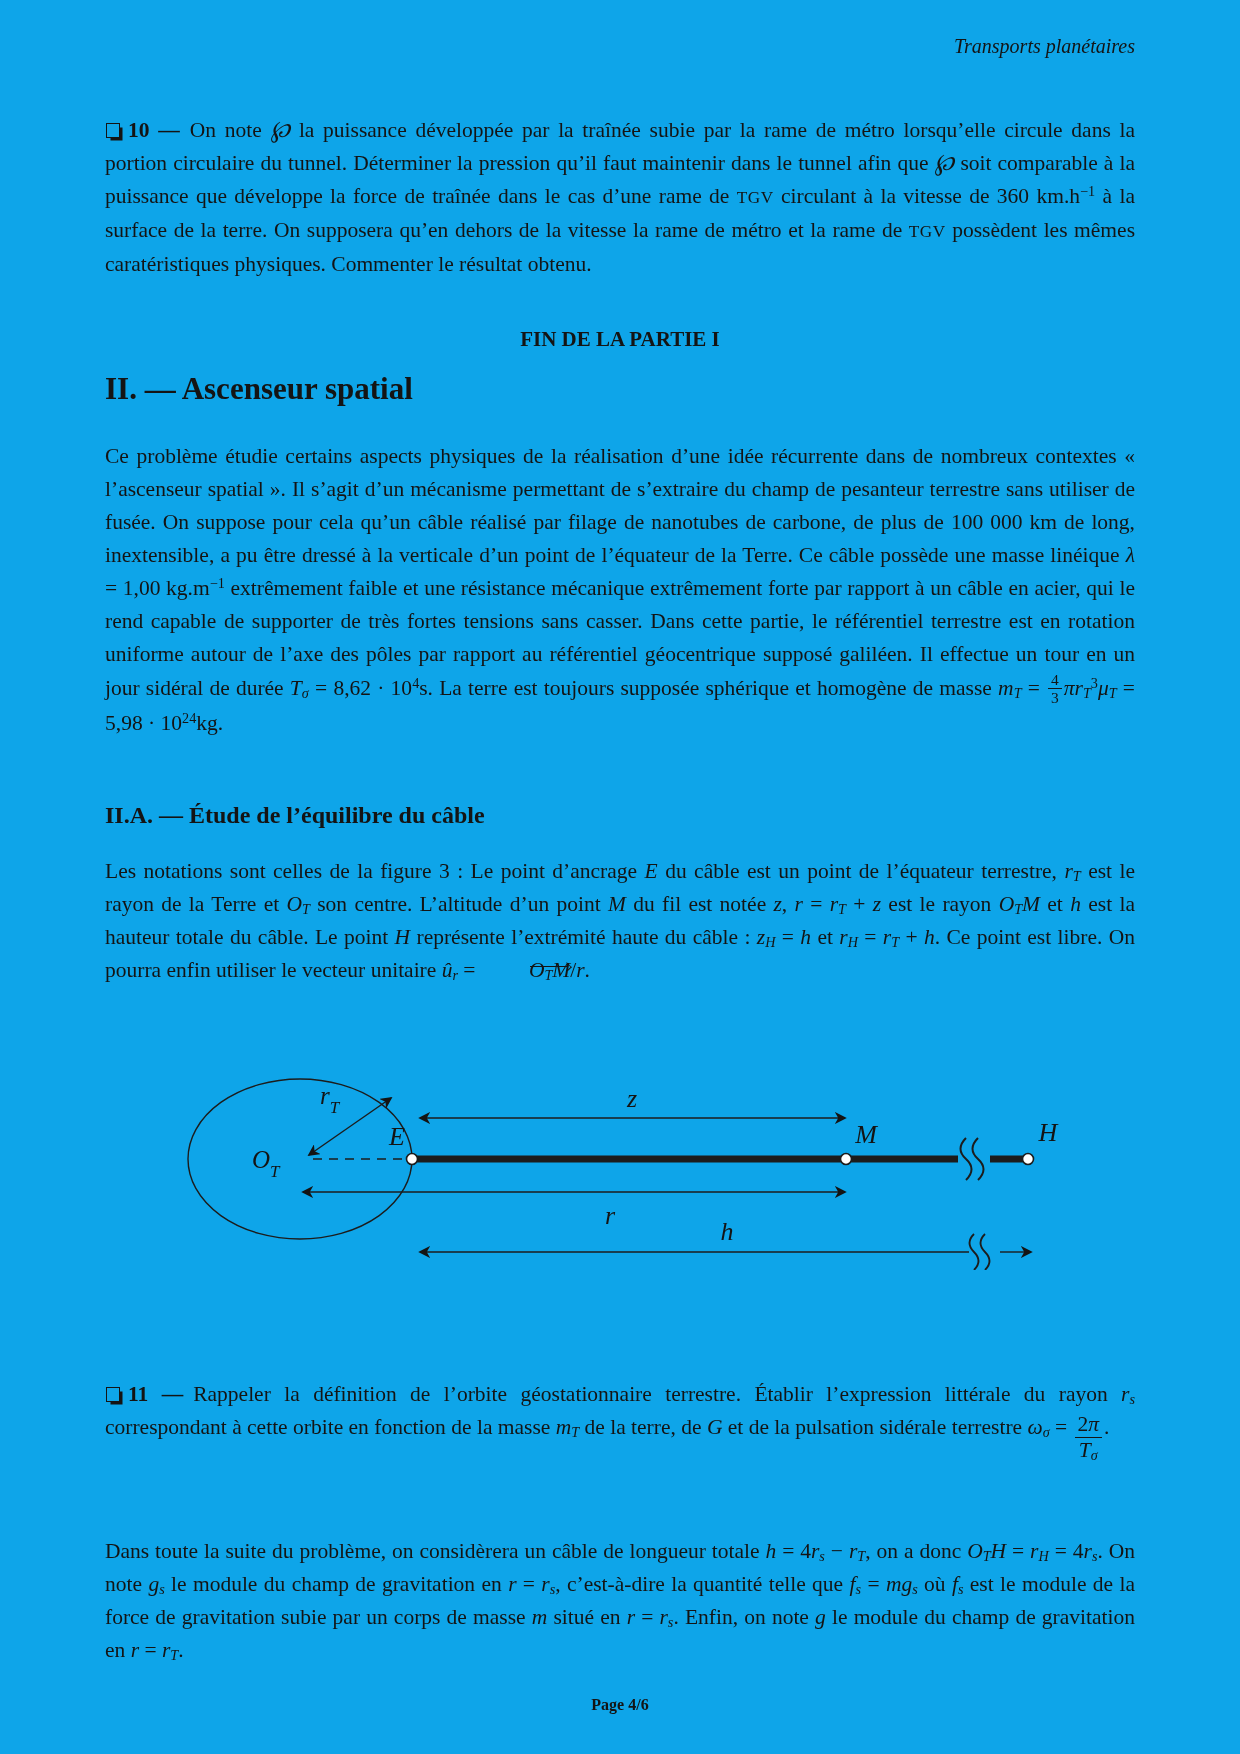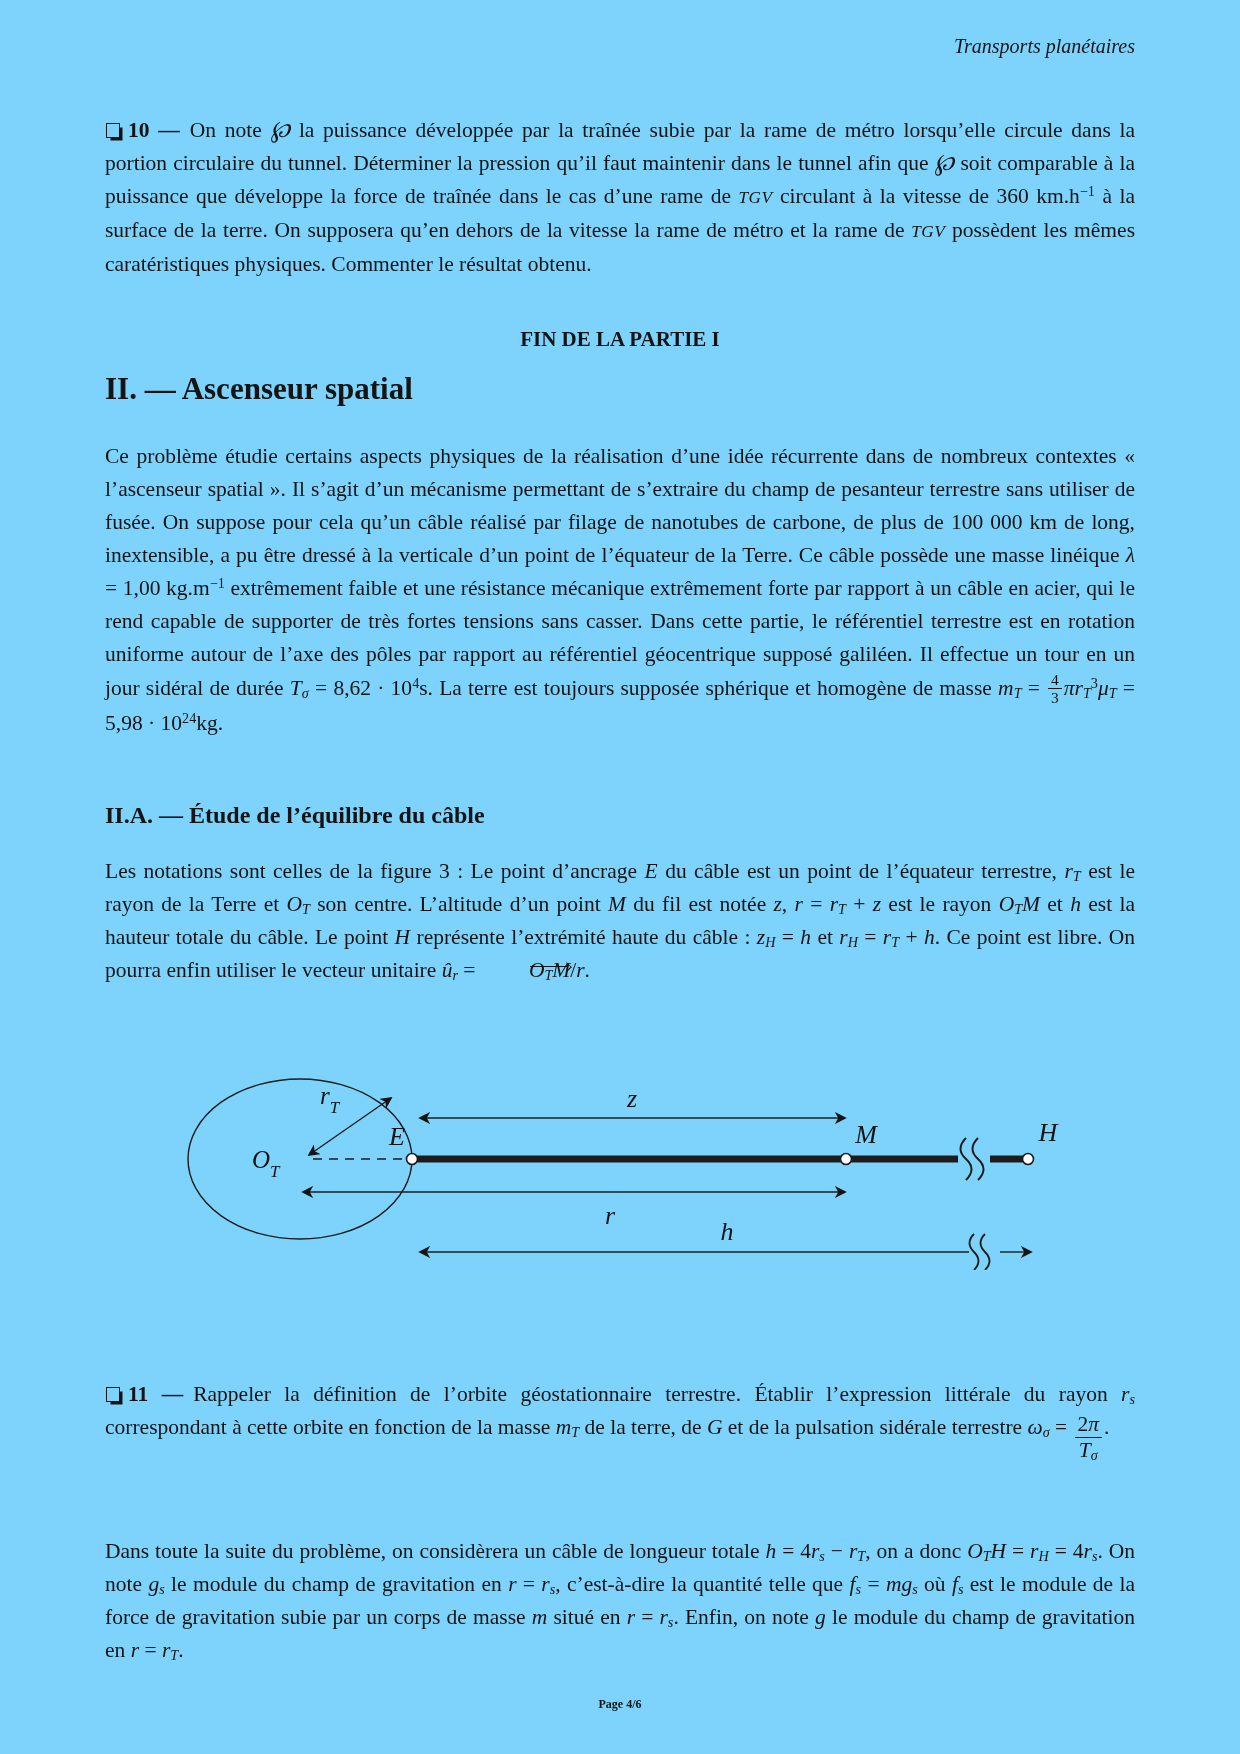--- a/index.html
+++ b/index.html
@@ -1,38 +1,38 @@
 <!DOCTYPE html>
 <html><head>
 <meta charset="utf-8">
 <style>
   html,body{margin:0;padding:0;background:#e8e8e8;}
   .page{
-    position:relative;width:1240px;height:1754px;background:#7dd3fc;
+    position:relative;width:1240px;height:1754px;background:#0ea5e9;
     margin:0 auto;overflow:hidden;color:#141414;
     font-family:"Liberation Serif","DejaVu Serif",serif;
     font-size:21.5px;line-height:33px;
   }
   .abs{position:absolute;}
   .col{left:105px;width:1030px;}
   .just{text-align:justify;}
   .ctr{text-align:center;}
   .rgt{text-align:right;}
   .hdr{font-style:italic;font-size:20px;}
   .h-fin{font-weight:bold;font-size:21px;}
   .h-part{font-weight:bold;font-size:31px;line-height:38px;}
   .h-sub{font-weight:bold;font-size:24px;line-height:30px;}
   .cap{font-size:21px;}
-  .foot{font-weight:bold;font-size:12px;}
+  .foot{font-weight:bold;font-size:16px;}
   
   .p-b{font-weight:bold;margin-top:16px;}
   .p-i{font-style:italic;}
   .p-isub{font-style:italic;font-size:0.66em;vertical-align:-0.23em;line-height:0;}
   .p-sup{font-size:0.66em;vertical-align:0.5em;line-height:0;}
-  .p-sc{font-size:0.8em;letter-spacing:0.5px;font-style:italic;}
+  .p-sc{font-size:0.8em;letter-spacing:0.5px;}
   .p-scr{font-style:italic;font-size:1.1em;line-height:0;}
   .p-gap{display:inline-block;width:10px;}
   .p-qbox{display:inline-block;width:12px;height:13px;border:1.8px solid #141414;
           box-shadow:3.5px 3.5px 0 -1px #141414;margin:0 8px 0 1px;vertical-align:-1px;}
   .p-frac,.p-fracs{display:inline-block;text-align:center;line-height:1.12;vertical-align:-1.05em;padding:0 2px;}
   .p-fracs{font-size:0.72em;vertical-align:-0.55em;}
   .p-fn{display:block;border-bottom:1.4px solid #141414;padding:0 3px;}
   .p-fd{display:block;padding:0 3px;}
   .p-vec{position:relative;display:inline-block;line-height:0;margin-left:48px;}
   .p-vec::before{content:"";position:absolute;left:1px;right:3px;top:-4px;border-top:1.4px solid #141414;}

